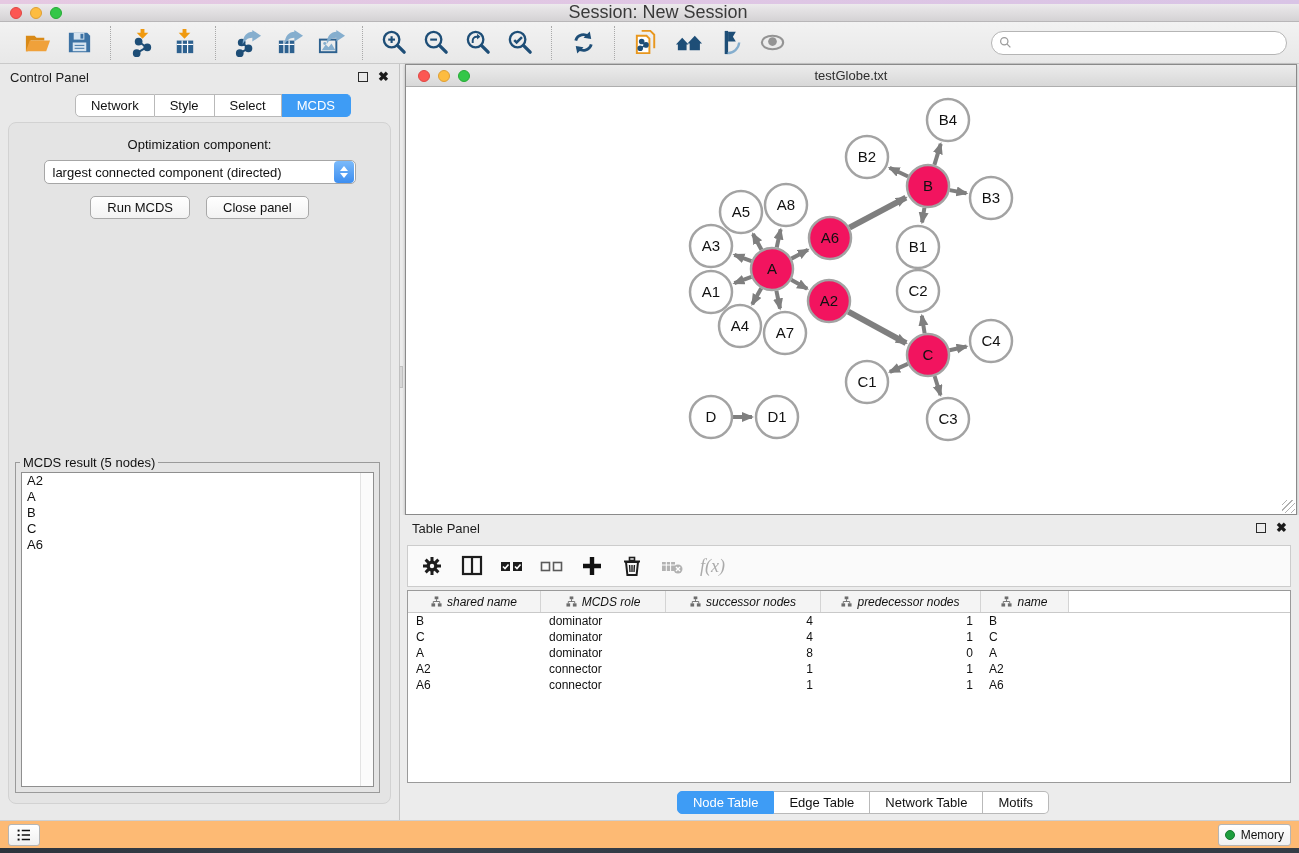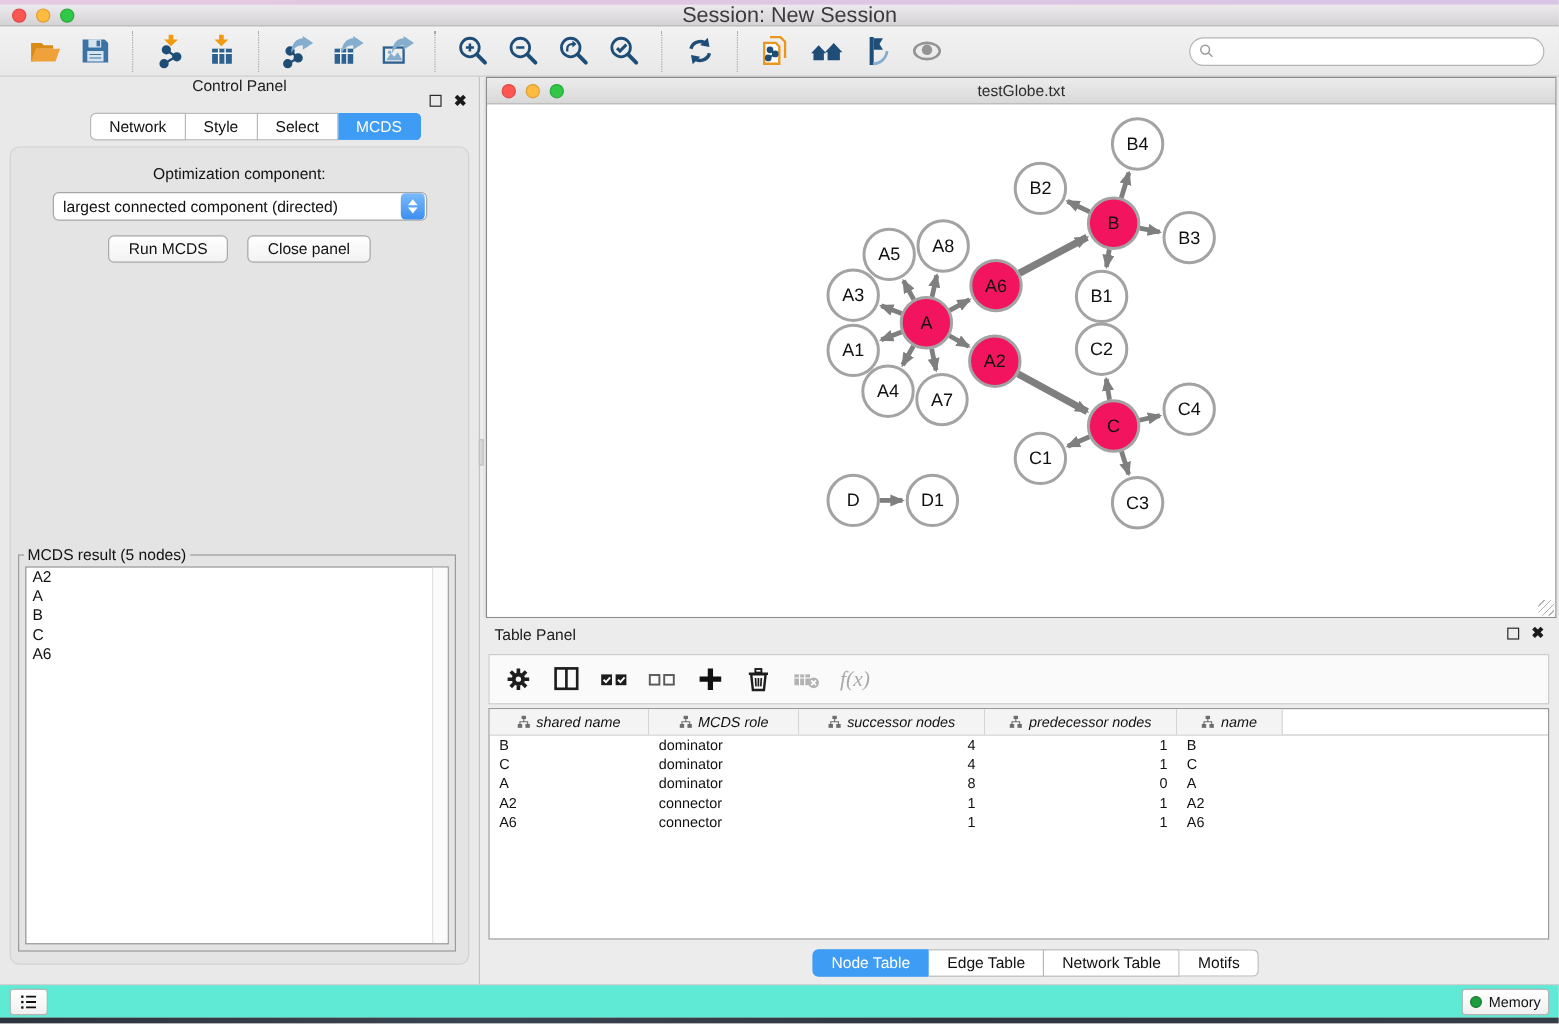--- a/index.html
+++ b/index.html
@@ -32,21 +32,21 @@
     display:flex; align-items:center; padding-left:7px; gap:4px; }
   .searchbox svg { width:13px; height:13px; }
   .searchbox input { border:none; outline:none; flex:1; font-size:12px; background:transparent; height:20px; }
 
   
   .main { display:flex; height:756px; }
   .control-panel { width:400px; background:#e9e9e9; position:relative; border-right:1px solid #c4c4c4; }
   .right-col { flex:1; display:flex; flex-direction:column; background:#ececec; }
 
   
-  .cp-header { height:26px; display:flex; align-items:center; padding:0 10px;flex-direction:column; }
+  .cp-header { height:26px; display:flex; align-items:center; padding:0 10px; }
   .cp-title { font-size:13px; color:#1c1c1c; }
   .panel-icons { margin-left:auto; display:flex; align-items:center; gap:10px; }
   .float-icon { width:10px; height:10px; border:1.6px solid #2a2a2a; display:inline-block; }
   .close-icon { font-size:13px; font-weight:bold; color:#1a1a1a; line-height:10px; cursor:pointer; }
 
   .seg-tabs { display:flex; justify-content:center; margin-top:4px; }
   .seg { display:flex;padding-left:27px; }
   .seg .tab { background:#fff; border:1px solid #b9b9b9; border-left:none; padding:3px 15px; font-size:13px;
     color:#111; cursor:pointer; }
   .seg .tab:first-child { border-left:1px solid #b9b9b9; border-radius:5px 0 0 5px; }
@@ -99,21 +99,21 @@
   .thead { display:flex; height:22px; border-bottom:1px solid #c9c9c9;font-style:italic; }
   .th { background:#f4f4f4; border-right:1px solid #d4d4d4; display:flex; align-items:center; justify-content:center;
     gap:5px; font-size:12px; color:#111; }
   .th svg { width:11px; height:11px; flex:none; }
   .trow { display:flex; height:16px; }
   .td { font-size:12px; color:#111; line-height:16px; padding:0 8px; white-space:nowrap; }
 
   .tp-tabs { display:flex; justify-content:center; margin-top:8px; }
 
   
-  .statusbar { position:absolute; left:0; right:0; bottom:5px; height:28px; background:#5eead4;
+  .statusbar { position:absolute; left:0; right:0; bottom:5px; height:28px; background:#fdba74;
     border-top:1px solid #cfcfcf; display:flex; align-items:center; padding:0 8px; }
   .sb-btn { background:linear-gradient(#ffffff,#f0f0f0); border:1px solid #b5b5b5; border-radius:3px;
     height:22px; display:flex; align-items:center; gap:6px; padding:0 6px; cursor:pointer; }
   .sb-right { margin-left:auto; font-size:12px; color:#111; }
   .green-dot { width:10px; height:10px; border-radius:50%; background:#1e9e3e; border:1px solid #157a2e; }
 
   .splitter-grip { position:absolute; left:399px; top:366px; width:4px; height:22px; background:#d7d7d7; border:1px solid #c0c0c0; }
 </style>
 </head>
 <body>

